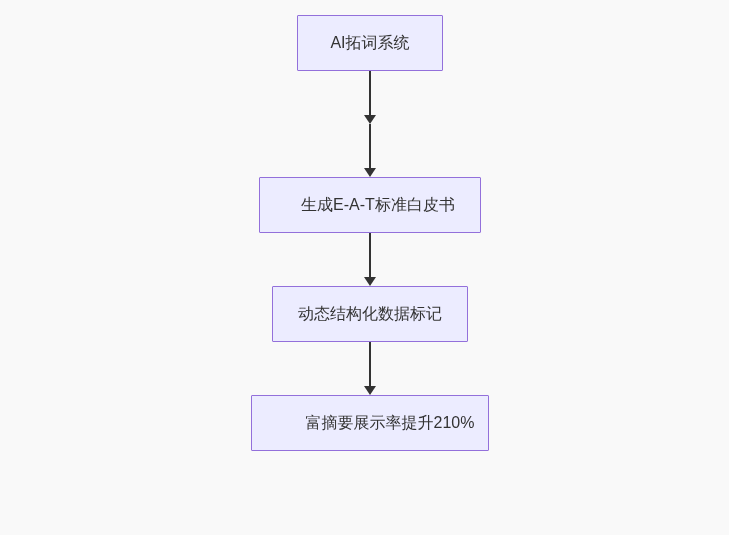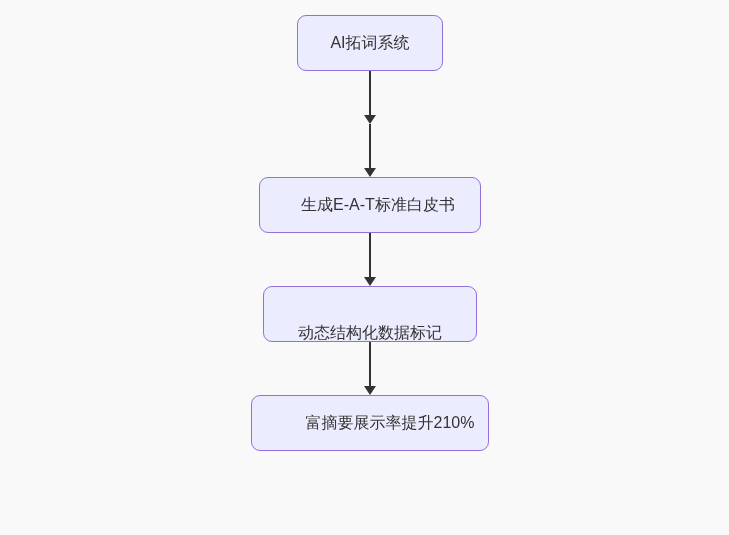--- a/index.html
+++ b/index.html
@@ -30,31 +30,31 @@
     flex-direction: column;
     align-items: center;
   }
   .flow-node {
     height: 56px;
     display: flex;
     align-items: center;
     justify-content: center;
     background: var(--node-fill);
     border: 1px solid var(--node-border);
-    border-radius: 9px;
+    border-radius: 1px;
     color: var(--text-color);
     font-size: 16px;
     line-height: 1;
     white-space: nowrap;
     text-align: center;
   }
   .w1 { width: 146px; }
   .w2 { width: 194px; }
   .w3 { width: 222px; padding-left: 16px; }
-  .w4 { width: 214px; align-items: flex-end; }
+  .w4 { width: 196px; }
   .w5 { width: 238px; padding-left: 40px; }
   .connector {
     height: 53px;
     display: flex;
     flex-direction: column;
     align-items: center;
   }
   .connector .line {
     flex: 1 1 auto;
     width: 2px;

